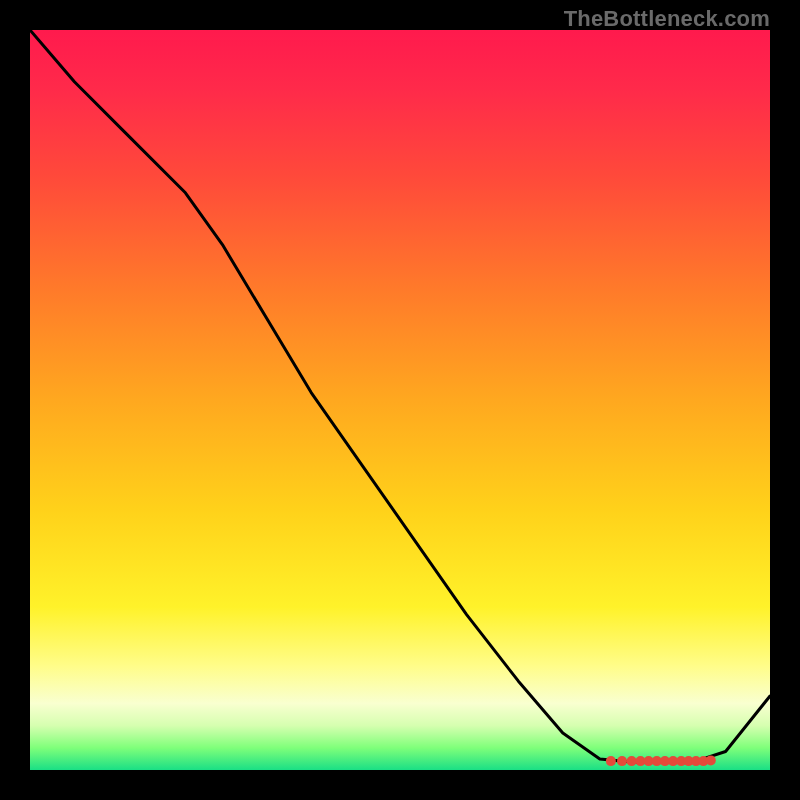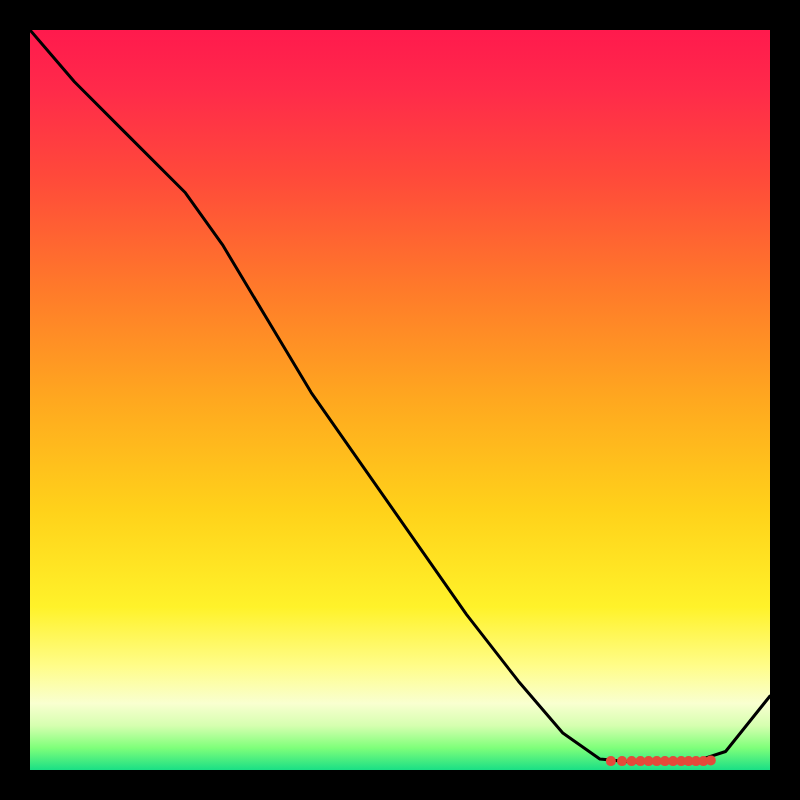--- a/index.html
+++ b/index.html
@@ -55,20 +55,21 @@
     top: 0;
     width: 740px;
     height: 740px;
     pointer-events: none;
   }
 </style>
 </head>
 <body>
 
 <div class="frame">
+  <div class="watermark">TheBottleneck.com</div>
 
   <div class="plot-area">
     <svg class="svg-layer" viewBox="0 0 740 740">
       <g id="series-layer">
           <path d="M0.00 0.00 L44.40 51.80 L96.20 103.60 L155.40 162.80 L192.40 214.60 L236.80 288.60 L281.20 362.60 L333.00 436.60 L384.80 510.60 L436.60 584.60 L488.40 651.20 L532.80 703.00 L569.80 728.90 L606.80 732.60 L636.40 732.60 L666.00 731.12 L695.60 721.50 L740.00 666.00" fill="none" stroke="#000000" stroke-width="3" stroke-linejoin="round" stroke-linecap="round"></path>
           <circle cx="580.90" cy="731.12" r="5" fill="#e44a3a"></circle>
           <circle cx="592.00" cy="731.12" r="5" fill="#e44a3a"></circle>
           <circle cx="601.62" cy="731.12" r="5" fill="#e44a3a"></circle>
           <circle cx="610.50" cy="731.12" r="5" fill="#e44a3a"></circle>
           <circle cx="618.64" cy="731.12" r="5" fill="#e44a3a"></circle>

